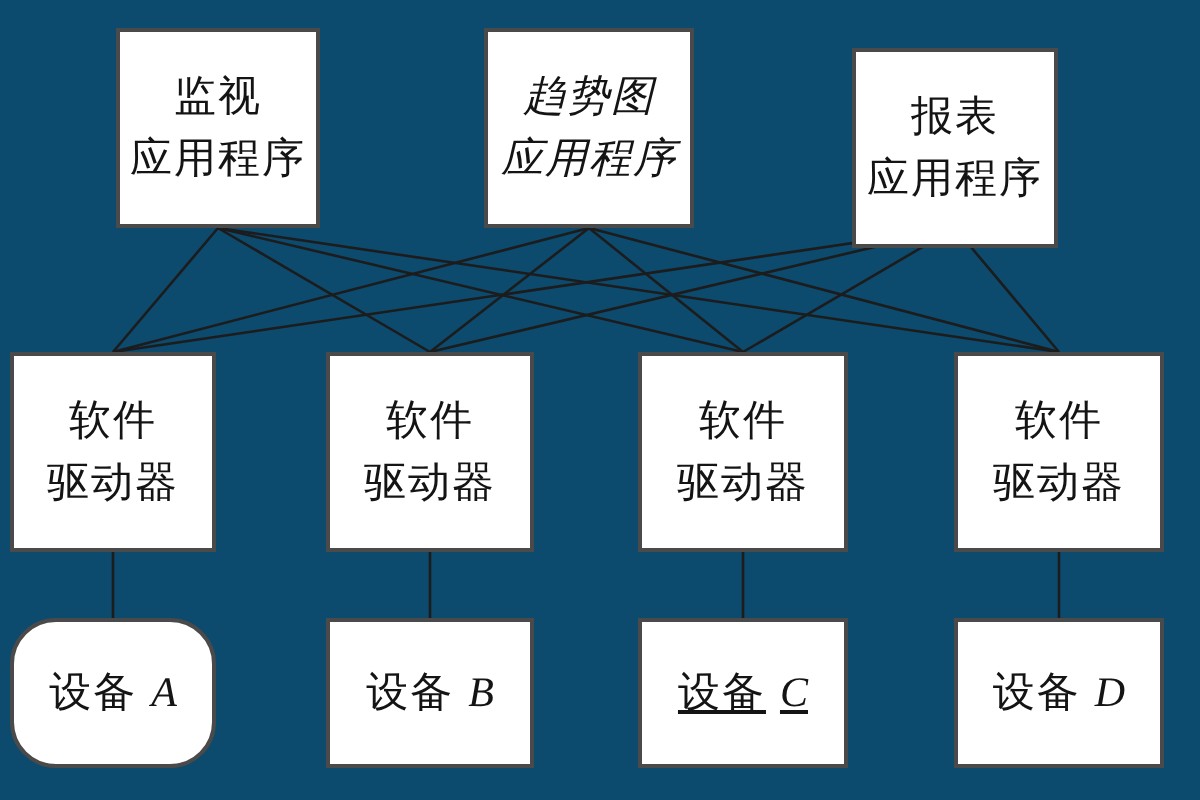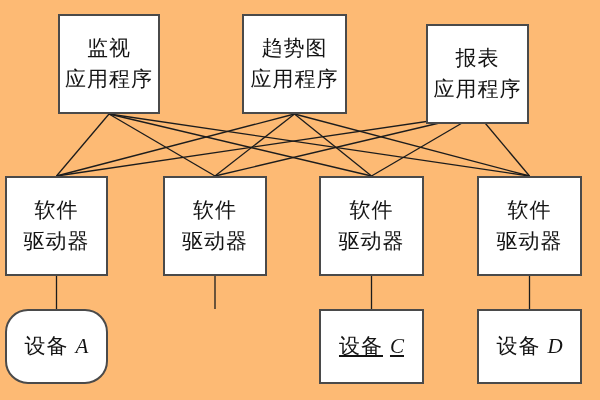--- a/index.html
+++ b/index.html
@@ -1,20 +1,20 @@
 <!DOCTYPE html>
 <html><head>
 <meta charset="utf-8">
 <style>
   html, body { margin: 0; padding: 0; background: #ffffff; }
   .stage {
     position: relative;
     width: 600px;
     height: 400px;
-    background: #fdba74;
+    background: #0c4a6e;
     overflow: hidden;
     font-family: "Liberation Serif", "DejaVu Serif", serif;
   }
   .stage svg.edges {
     position: absolute;
     left: 0; top: 0;
     width: 600px; height: 400px;
     z-index: 0;
   }
   .node {
@@ -60,21 +60,21 @@
       <line x1="56.5" y1="276" x2="56.5" y2="309" stroke="#1c1c1c" stroke-width="1.3"></line>
       <line x1="215" y1="276" x2="215" y2="309" stroke="#1c1c1c" stroke-width="1.3"></line>
       <line x1="371.5" y1="276" x2="371.5" y2="309" stroke="#1c1c1c" stroke-width="1.3"></line>
       <line x1="529.5" y1="276" x2="529.5" y2="309" stroke="#1c1c1c" stroke-width="1.3"></line>
     </svg>
 
   <div class="node" style="left: 58px; top: 14px; width: 102px; height: 100px; border-color: rgb(74, 74, 74);">
     <span>监视</span>
     <span>应用程序</span>
   </div>
-  <div class="node" style="left: 242px; top: 14px; width: 105px; height: 100px; border-color: rgb(74, 74, 74);">
+  <div class="node" style="left: 242px; top: 14px; width: 105px; height: 100px; border-color: rgb(74, 74, 74); font-style: italic;">
     <span>趋势图</span>
     <span>应用程序</span>
   </div>
   <div class="node" style="left: 426px; top: 24px; width: 103px; height: 100px; border-color: rgb(74, 74, 74);">
     <span>报表</span>
     <span>应用程序</span>
   </div>
 
   <div class="node" style="left: 5px; top: 176px; width: 103px; height: 100px; border-color: rgb(74, 74, 74);">
     <span>软件</span>
@@ -89,19 +89,22 @@
     <span>驱动器</span>
   </div>
   <div class="node" style="left: 477px; top: 176px; width: 105px; height: 100px; border-color: rgb(74, 74, 74);">
     <span>软件</span>
     <span>驱动器</span>
   </div>
 
   <div class="node" style="left: 5px; top: 309px; width: 103px; height: 75px; border-color: rgb(74, 74, 74); border-radius: 23px;">
     <span class="dev-line"><span>设备</span><span class="dev-letter">A</span></span>
   </div>
+  <div class="node" style="left: 163px; top: 309px; width: 104px; height: 75px; border-color: rgb(74, 74, 74);">
+    <span class="dev-line"><span>设备</span><span class="dev-letter">B</span></span>
+  </div>
   <div class="node" style="left: 319px; top: 309px; width: 105px; height: 75px; border-color: rgb(74, 74, 74); text-decoration: underline;">
     <span class="dev-line"><span>设备</span><span class="dev-letter">C</span></span>
   </div>
   <div class="node" style="left: 477px; top: 309px; width: 105px; height: 75px; border-color: rgb(74, 74, 74); font-family: Liberation Serif, serif;">
     <span class="dev-line"><span>设备</span><span class="dev-letter">D</span></span>
   </div>
 </div>
 
 </body></html>

